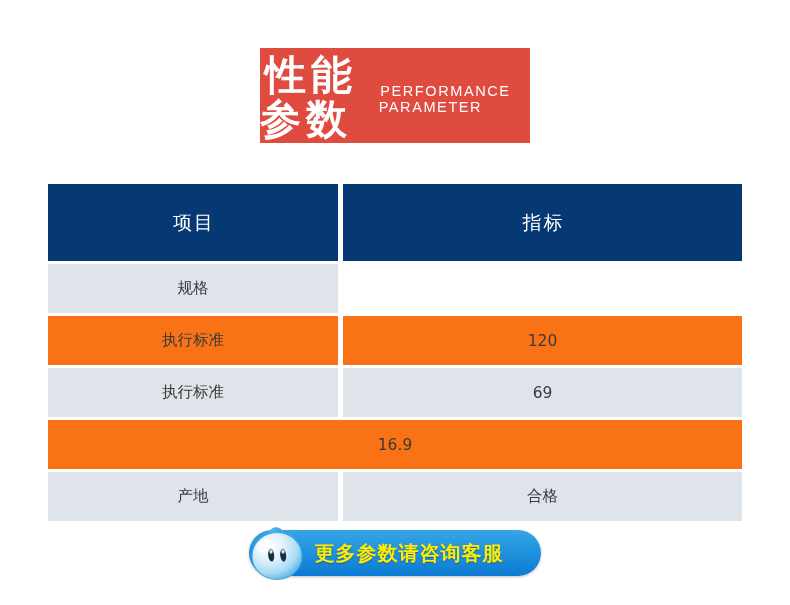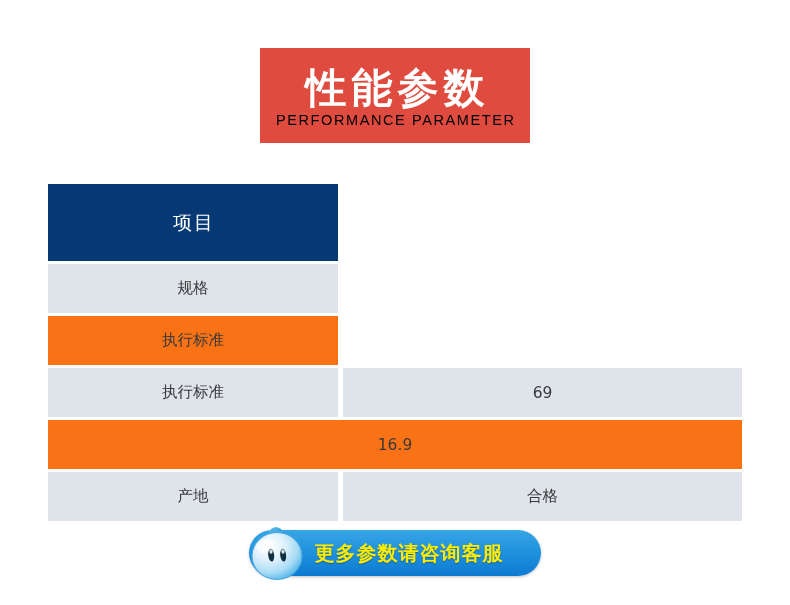--- a/index.html
+++ b/index.html
@@ -22,37 +22,36 @@
     top: 48px;
     width: 790px;
     display: flex;
     justify-content: center;
   }
   .banner {
     width: 270px;
     height: 95px;
     background: #e04b3f;
     display: flex;
-    flex-direction: column;
     align-items: center;
     justify-content: center;
     box-sizing: border-box;
     padding-top: 4px;
   }
   .banner-title {
     color: #ffffff;
     font-size: 41px;
     font-weight: bold;
     letter-spacing: 5px;
     line-height: 1.05;
     text-indent: 5px;
     font-family: "DejaVu Sans", "Liberation Sans", sans-serif;
   }
   .banner-sub {
-    color: #000000;
+    color: #ffffff;
     font-size: 14.5px;
     letter-spacing: 1.6px;
     margin-top: 2px;
     text-indent: 1.6px;
     font-family: "Liberation Sans", sans-serif;
   }
 
   
   .table {
     position: absolute;
@@ -138,28 +137,30 @@
   <div class="banner">
     <div class="banner-title">性能参数</div>
     <div class="banner-sub">PERFORMANCE PARAMETER</div>
   </div>
 </div>
 
 <div class="table">
 
   <div class="row row-head">
     <div class="cell col-item">项目</div>
+    <div class="cell col-index">指标</div>
   </div>
 
   <div class="row row-data row-odd">
     <div class="cell col-item">规格</div>
   </div>
 
   <div class="row row-data row-even">
     <div class="cell col-item">执行标准</div>
+    <div class="cell col-index">120</div>
   </div>
 
   <div class="row row-data row-odd">
     <div class="cell col-item">执行标准</div>
     <div class="cell col-index">69</div>
   </div>
 
   <div class="row row-data row-even">
     <div class="cell col-index">16.9</div>
   </div>

